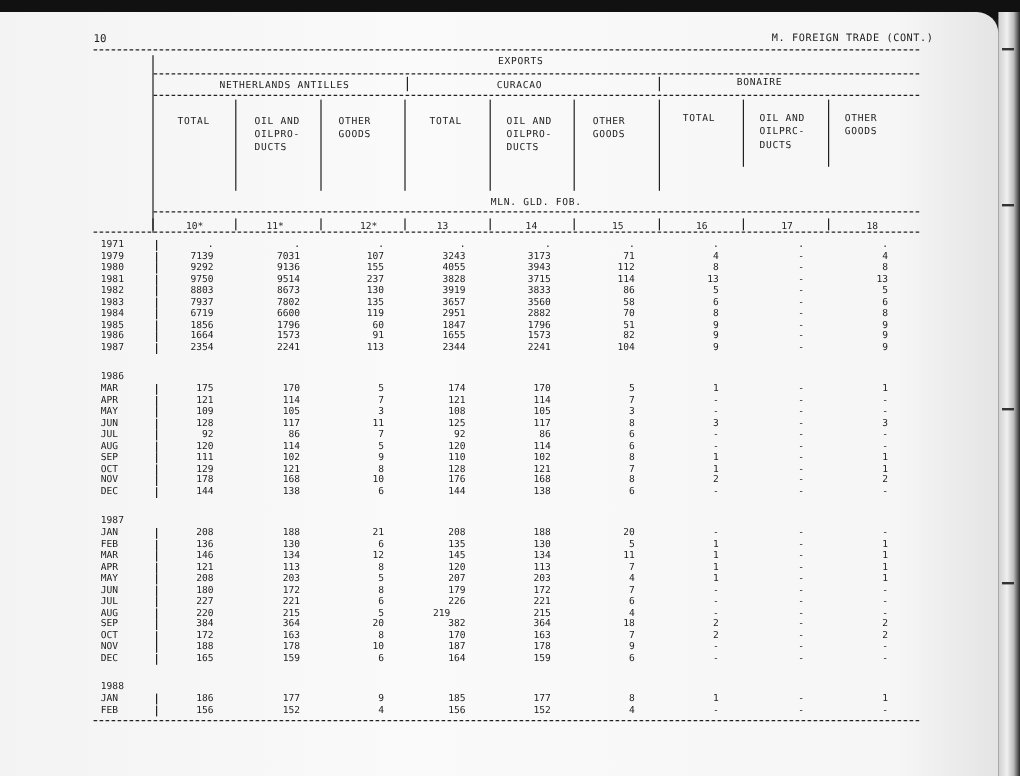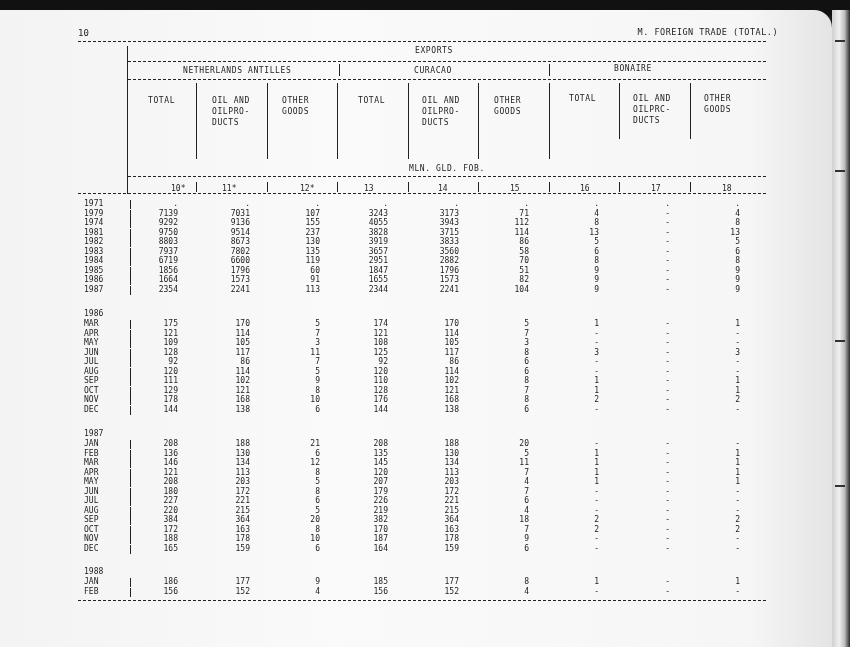--- a/index.html
+++ b/index.html
@@ -39,21 +39,21 @@
 <div class="topbar"></div>
 <div class="page"></div>
 <div class="binding">
   <div class="ring" style="top:30px"></div>
   <div class="ring" style="top:160px"></div>
   <div class="ring" style="top:330px"></div>
   <div class="ring" style="top:475px"></div>
 </div>
 
 <div class="pnum">10</div>
-<div class="ptitle">M. FOREIGN TRADE (TOTAL.)</div>
+<div class="ptitle">M. FOREIGN TRADE (CONT.)</div>
 
 <div class="dash" style="top:41px"></div>
 <div class="dash sub" style="top:61px"></div>
 <div class="dash sub" style="top:79px"></div>
 <div class="dash sub" style="top:176px"></div>
 <div class="dash" style="top:193px"></div>
 <div class="dash" style="top:600px"></div>
 
 <div class="vbar" style="left:127px;top:46px;height:148px"></div>
 <div class="vbar" style="left:339px;top:64px;height:12px"></div>
@@ -95,21 +95,21 @@
 
 <div class="vbar" style="left:127px;top:182px;height:10px"></div>
 <div class="vbar" style="left:196px;top:182px;height:10px"></div>
 <div class="vbar" style="left:267px;top:182px;height:10px"></div>
 <div class="vbar" style="left:337px;top:182px;height:10px"></div>
 <div class="vbar" style="left:408px;top:182px;height:10px"></div>
 <div class="vbar" style="left:478px;top:182px;height:10px"></div>
 <div class="vbar" style="left:549px;top:182px;height:10px"></div>
 <div class="vbar" style="left:619px;top:182px;height:10px"></div>
 <div class="vbar" style="left:690px;top:182px;height:10px"></div>
-<span class="colnum" style="left:171px">10*</span>
+<span class="colnum" style="left:155px">10*</span>
 <span class="colnum" style="left:222px">11*</span>
 <span class="colnum" style="left:300px">12*</span>
 <span class="colnum" style="left:364px">13</span>
 <span class="colnum" style="left:438px">14</span>
 <span class="colnum" style="left:510px">15</span>
 <span class="colnum" style="left:580px">16</span>
 <span class="colnum" style="left:651px">17</span>
 <span class="colnum" style="left:722px">18</span>
 
 <div id="body-rows">
@@ -133,21 +133,21 @@
       <span class="v" style="left: 210px;">7031</span>
       <span class="v" style="left: 280px;">107</span>
       <span class="v" style="left: 348px;">3243</span>
       <span class="v" style="left: 419px;">3173</span>
       <span class="v" style="left: 489px;">71</span>
       <span class="v" style="left: 559px;">4</span>
       <span class="v" style="left: 630px;">-</span>
       <span class="v" style="left: 700px;">4</span>
     </div>
     <div class="row" style="top: 218px;">
-      <span class="lab">1974</span>
+      <span class="lab">1980</span>
       <span class="bar"></span>
       <span class="v" style="left: 138px;">9292</span>
       <span class="v" style="left: 210px;">9136</span>
       <span class="v" style="left: 280px;">155</span>
       <span class="v" style="left: 348px;">4055</span>
       <span class="v" style="left: 419px;">3943</span>
       <span class="v" style="left: 489px;">112</span>
       <span class="v" style="left: 559px;">8</span>
       <span class="v" style="left: 630px;">-</span>
       <span class="v" style="left: 700px;">8</span>
@@ -463,21 +463,21 @@
       <span class="v" style="left: 559px;">-</span>
       <span class="v" style="left: 630px;">-</span>
       <span class="v" style="left: 700px;">-</span>
     </div>
     <div class="row" style="top: 505.5px;">
       <span class="lab">AUG</span>
       <span class="bar"></span>
       <span class="v" style="left: 138px;">220</span>
       <span class="v" style="left: 210px;">215</span>
       <span class="v" style="left: 280px;">5</span>
-      <span class="v" style="left: 348px;">219</span>
+      <span class="v" style="left: 348px; text-align: center;">219</span>
       <span class="v" style="left: 419px;">215</span>
       <span class="v" style="left: 489px;">4</span>
       <span class="v" style="left: 559px;">-</span>
       <span class="v" style="left: 630px;">-</span>
       <span class="v" style="left: 700px;">-</span>
     </div>
     <div class="row" style="top: 515px;">
       <span class="lab">SEP</span>
       <span class="bar"></span>
       <span class="v" style="left: 138px;">384</span>

